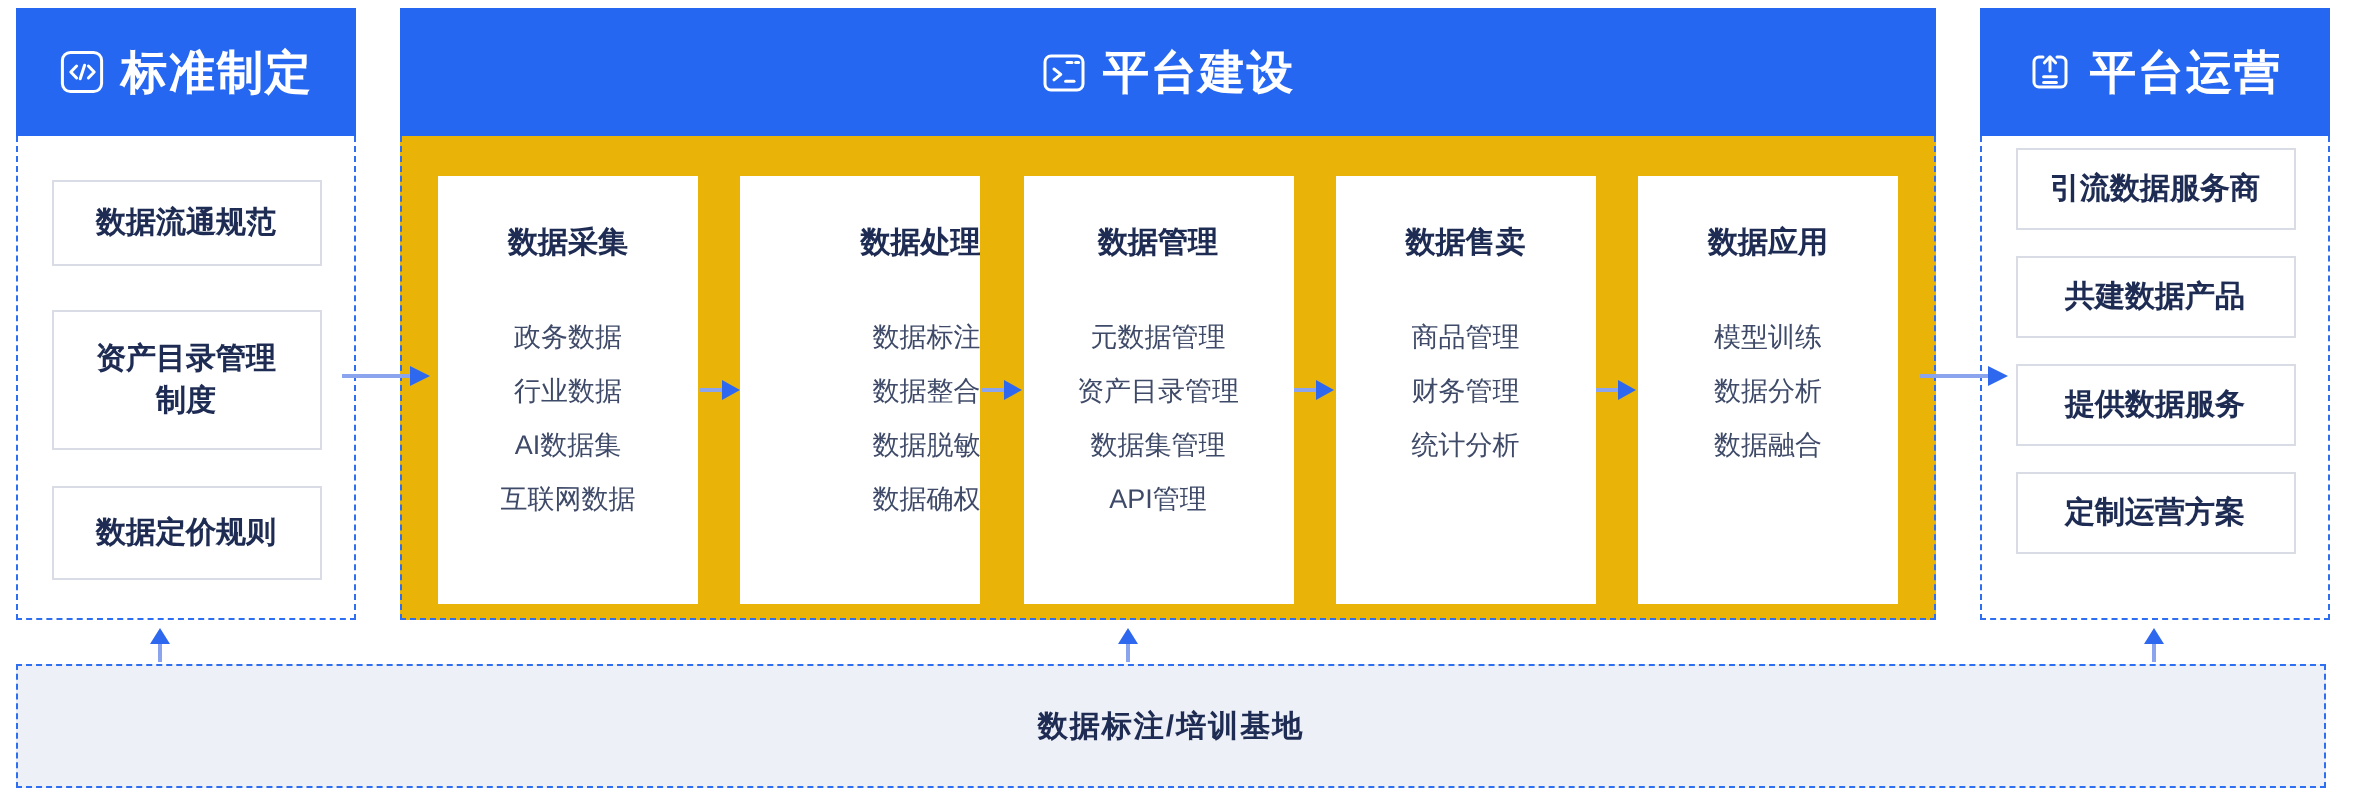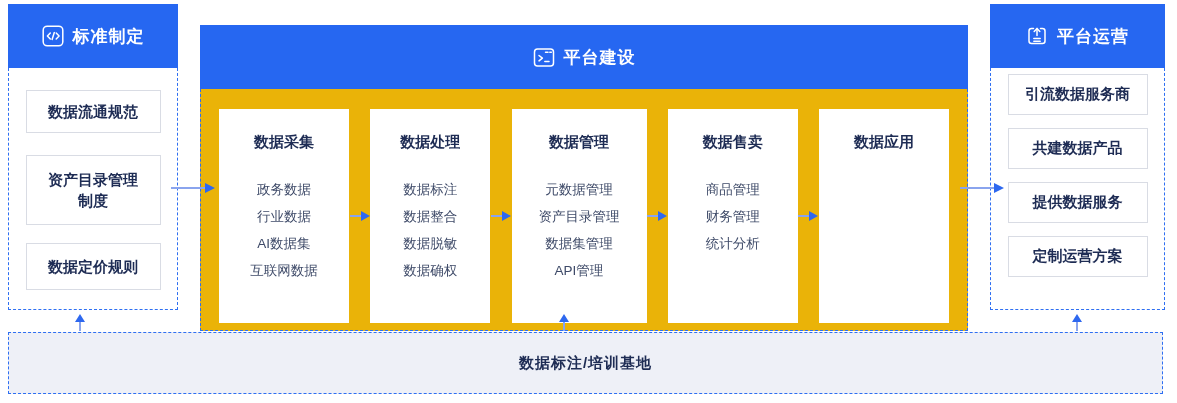--- a/index.html
+++ b/index.html
@@ -3,49 +3,49 @@
 <meta charset="utf-8">
 <style>
   * { margin:0; padding:0; box-sizing:border-box; }
   html,body { width:1177px; height:403px; background:#ffffff; overflow:hidden; }
   body { font-family:"Liberation Sans","DejaVu Sans",sans-serif; position:relative; }
 
   .sec { position:absolute; top:4px; }
   .sec-header {
     height:64px; background:#2667f1; color:#fff;
     display:flex; align-items:center; justify-content:center; gap:9px;
-    font-size:17px; font-weight:bold; letter-spacing:1px;
+    font-size:23px; font-weight:bold; letter-spacing:1px;
   }
   .sec-body {
     height:242px; border:1px dashed #2e6ff2; border-top:none;
   }
 
   
   .sec-left  { left:8px;  width:170px; }
   .sec-left .sec-body { padding-top:22px; background:#fff; }
   .mini-box {
     width:135px; margin:0 auto; border:1px solid #d9dce4; background:#fff;
     display:flex; align-items:center; justify-content:center; text-align:center;
     font-weight:bold; font-size:15px; color:#1e2c54; line-height:21px;
   }
   .mb-1 { height:43px; margin-bottom:22px; }
   .mb-2 { min-height:70px; margin-bottom:18px; white-space:pre-line; padding:4px 0; }
   .mb-3 { height:47px;text-align:center; }
 
   
-  .sec-mid   { left:200px; width:768px;margin-top:21px; }
+  .sec-mid   { left:200px; width:768px; }
   .sec-mid .sec-body {
     background:#eab308; display:flex; align-items:flex-start; padding:20px 18px;
   }
   .card {
     background:#fff; height:214px; text-align:center; flex:0 0 auto;
   }
   .card-title { font-size:15px; font-weight:bold; color:#1e2c54; padding-top:24px; }
   .card-items { margin-top:24px; font-size:13.5px; color:#3e4a68; line-height:27px; }
-  .w130 { width:130px; } .w120 { width:120px; } .w135 { width:135px; }
+  .w130 { width:130px; } .w120 { width:120px;text-align:right; } .w135 { width:135px; }
   .flow-cell { flex:1 1 auto; display:flex; align-items:center; justify-content:center; height:214px; }
 
   
   .sec-right { left:990px; width:175px; }
   .sec-right .sec-body { padding-top:6px; background:#fff; }
   .mini-box-r {
     width:140px; height:41px; margin:0 auto 13px auto;
     border:1px solid #d9dce4; background:#fff;
     display:flex; align-items:center; justify-content:center;
     font-weight:bold; font-size:15px; color:#1e2c54;
@@ -162,20 +162,25 @@
 
     <div class="flow-cell">
       <svg width="20" height="12" viewBox="0 0 20 12">
         <line x1="0" y1="6" x2="12" y2="6" stroke="#8aa4ee" stroke-width="2"></line>
         <polygon points="11,1 20,6 11,11" fill="#2e68ef"></polygon>
       </svg>
     </div>
 
     <div class="card w130">
       <div class="card-title">数据应用</div>
+      <div class="card-items">
+        <div>模型训练</div>
+        <div>数据分析</div>
+        <div>数据融合</div>
+      </div>
     </div>
 
   </div>
 </div>
 
 <div class="sec sec-right">
   <div class="sec-header">
     <span>
       <svg width="22" height="22" viewBox="0 0 22 22" fill="none" stroke="#ffffff" stroke-width="1.5" stroke-linecap="round" stroke-linejoin="round">
         <path d="M7.5 3.5 H5.5 A2.5 2.5 0 0 0 3 6 V16 A2.5 2.5 0 0 0 5.5 18.5 H16.5 A2.5 2.5 0 0 0 19 16 V6 A2.5 2.5 0 0 0 16.5 3.5 H14.5"></path>

